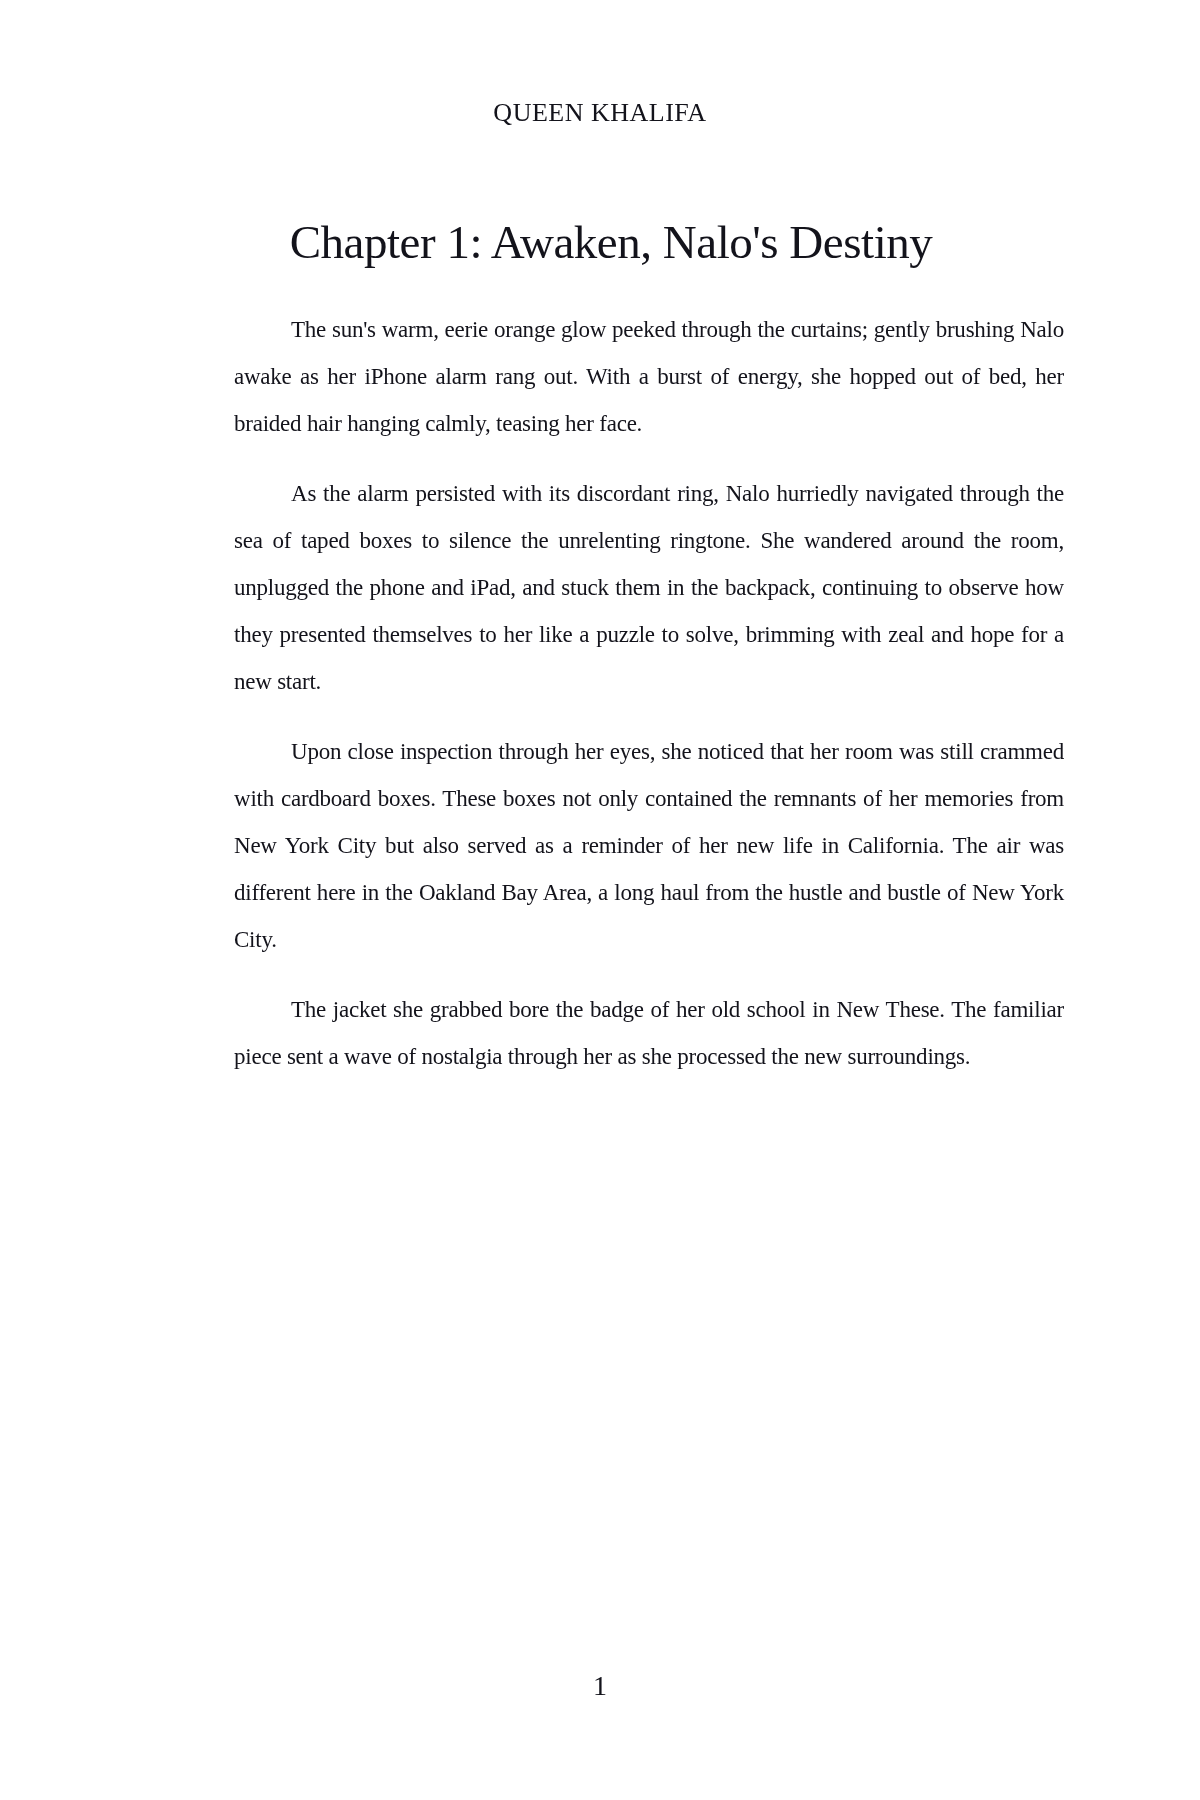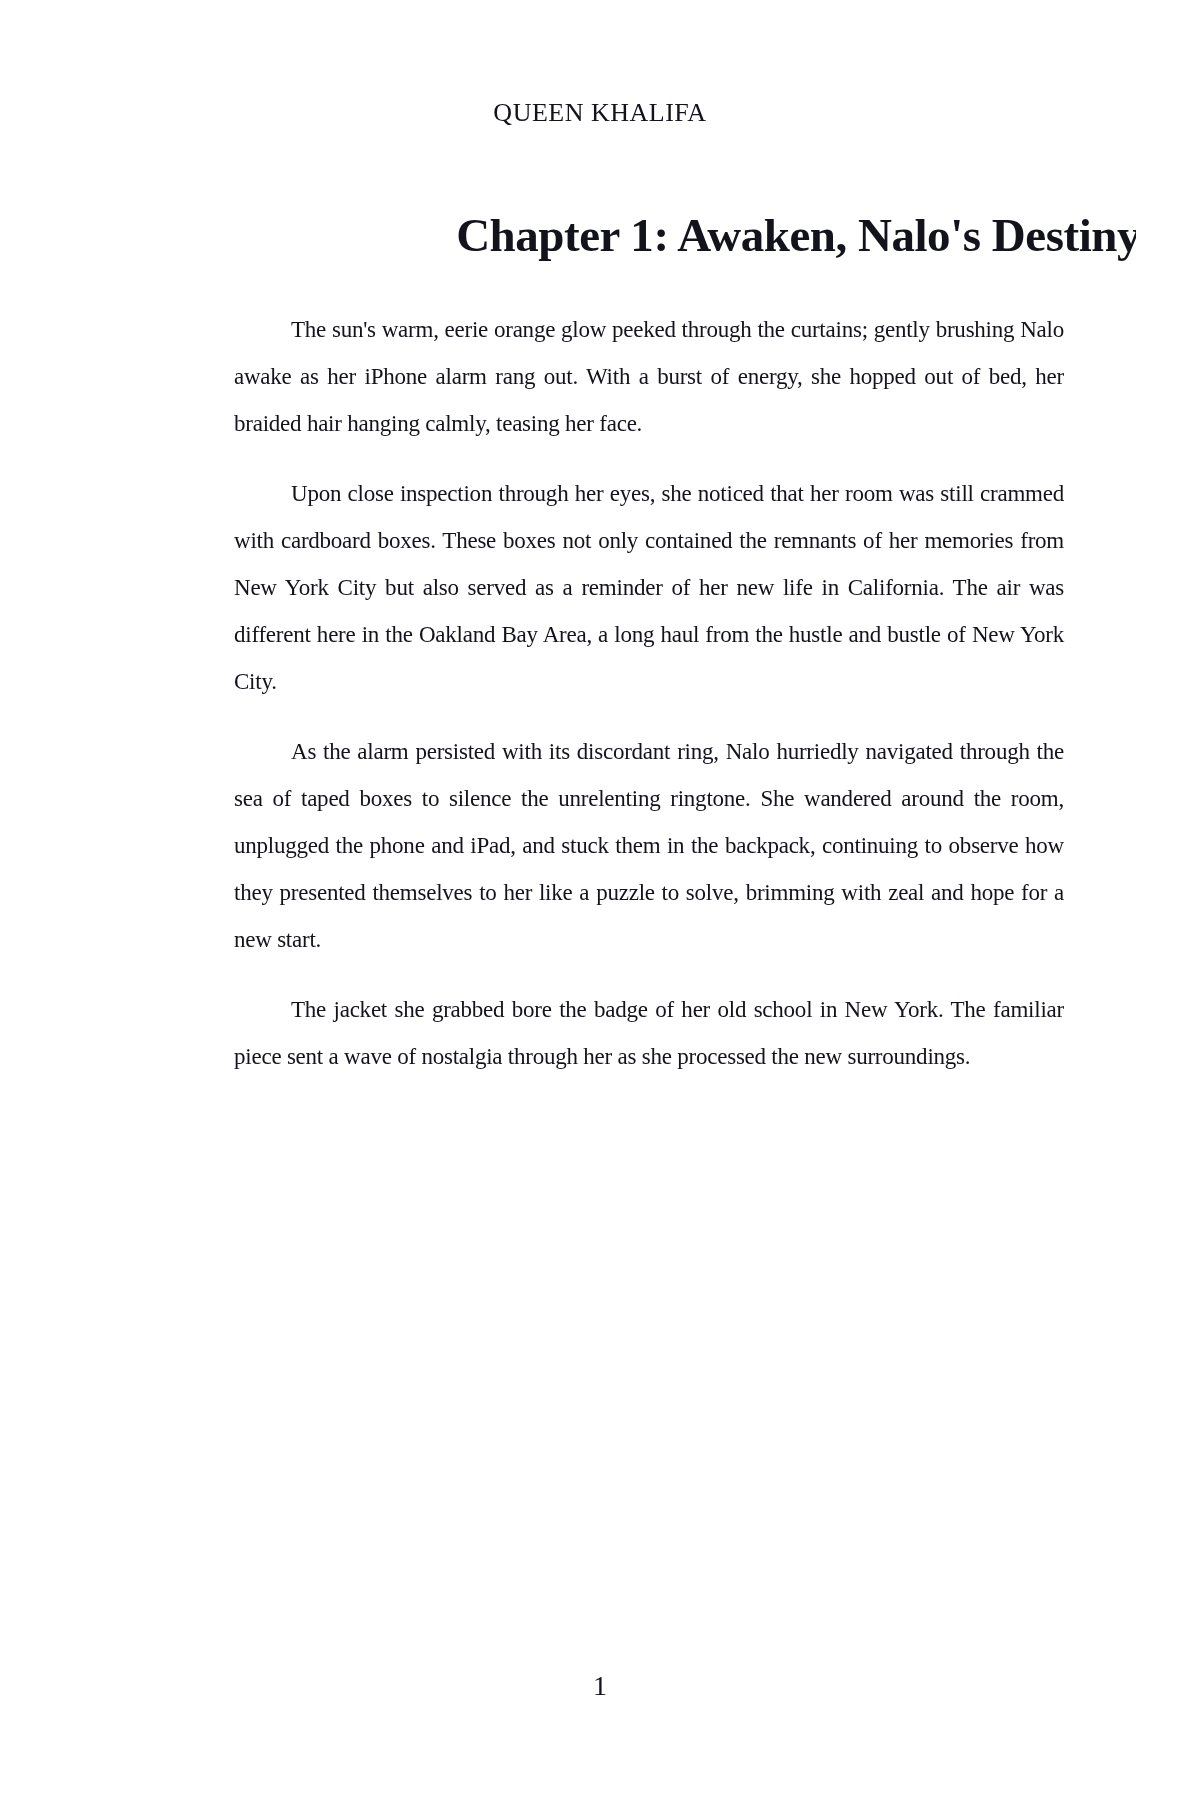--- a/index.html
+++ b/index.html
@@ -25,26 +25,26 @@
     text-align: center;
     font-size: 26px;
     letter-spacing: 0.5px;
     line-height: 1.15;
   }
   .chapter-title {
     position: absolute;
     top: 206px;
     left: 0;
     width: 100%;
-    text-align: right;
+    text-align: center;
     font-size: 47px;
-    font-weight: bold;
+    font-weight: normal;
     letter-spacing: -0.01em;
     line-height: 1.1;
-    margin: 4px;
+    margin: 11px;
   }
   .body-text {
     position: absolute;
     left: 170px;
     top: 306px;
     width: 830px;
     font-size: 23px;
     line-height: 47px;
     text-align: justify;
     letter-spacing: -0.01em;
@@ -67,20 +67,20 @@
 <body>
 
 <div class="page">
 
   <div class="running-header">QUEEN KHALIFA</div>
 
   <h1 class="chapter-title">Chapter 1: Awaken, Nalo's Destiny</h1>
 
   <div class="body-text">
     <p>The sun's warm, eerie orange glow peeked through the curtains; gently brushing Nalo awake as her iPhone alarm rang out. With a burst of energy, she hopped out of bed, her braided hair hanging calmly, teasing her face.</p>
+    <p>As the alarm persisted with its discordant ring, Nalo hurriedly navigated through the sea of taped boxes to silence the unrelenting ringtone. She wandered around the room, unplugged the phone and iPad, and stuck them in the backpack, continuing to observe how they presented themselves to her like a puzzle to solve, brimming with zeal and hope for a new start.</p>
     <p>Upon close inspection through her eyes, she noticed that her room was still crammed with cardboard boxes. These boxes not only contained the remnants of her memories from New York City but also served as a reminder of her new life in California.  The air was different here in the Oakland Bay Area, a long haul from the hustle and bustle of New York City.</p>
-    <p>As the alarm persisted with its discordant ring, Nalo hurriedly navigated through the sea of taped boxes to silence the unrelenting ringtone. She wandered around the room, unplugged the phone and iPad, and stuck them in the backpack, continuing to observe how they presented themselves to her like a puzzle to solve, brimming with zeal and hope for a new start.</p>
-    <p>The jacket she grabbed bore the badge of her old school in New York. The familiar piece sent a wave of nostalgia through her as she processed the new surroundings.</p>
+    <p>The jacket she grabbed bore the badge of her old school in New These. The familiar piece sent a wave of nostalgia through her as she processed the new surroundings.</p>
   </div>
 
   <div class="page-number">1</div>
 
 </div>
 
 </body></html>

